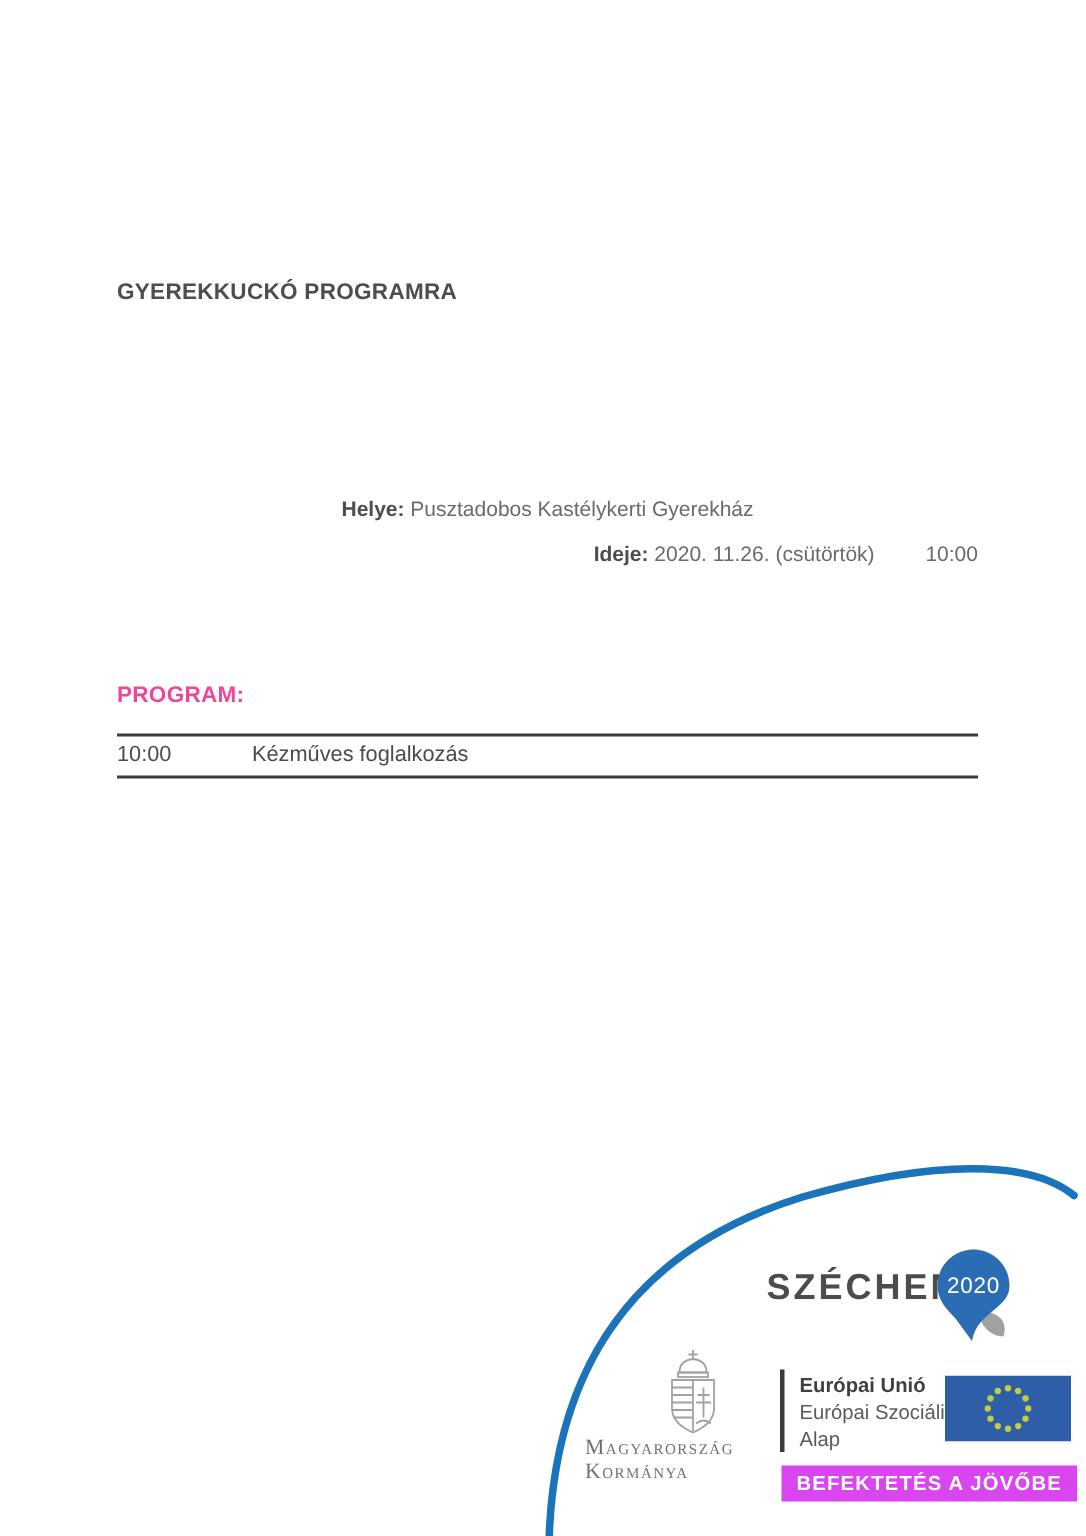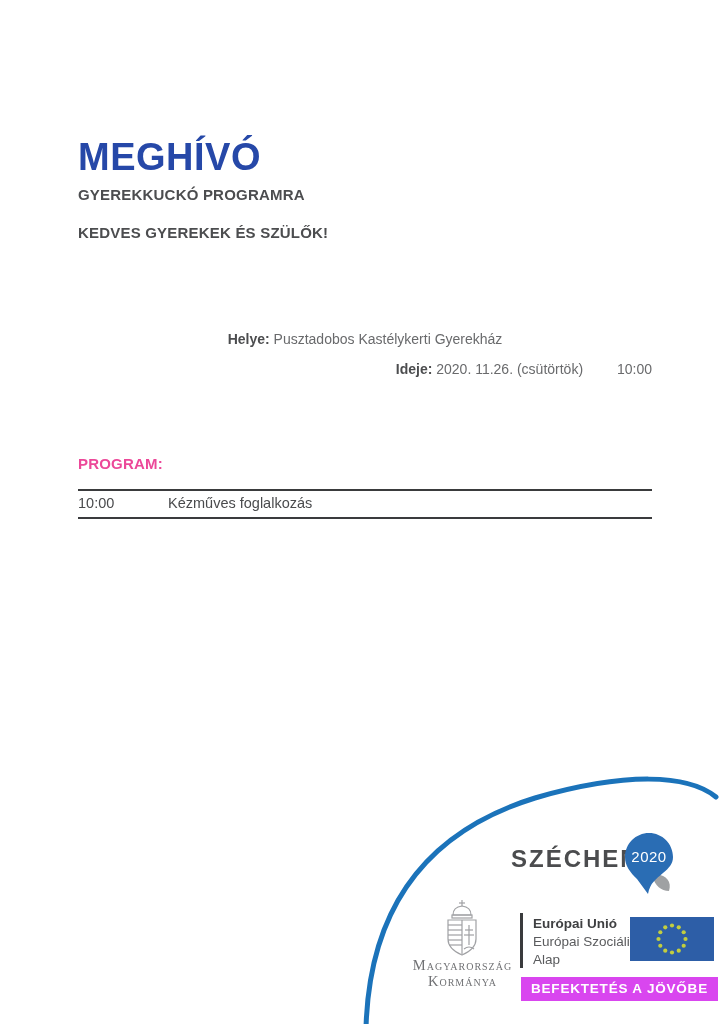--- a/index.html
+++ b/index.html
@@ -27,44 +27,42 @@
   .program-row { display:flex; border-bottom:2px solid #3a3b3d; padding:4px 0 6px 0; font-size:14.5px; color:#4a4b4d; }
   .program-row .cell-time { width:90px; }
 
   .swoosh { left:0; top:740px; }
 
   .szechenyi-text { left:511px; top:845px; font-size:24px; font-weight:bold; color:#4b4c4e; letter-spacing:2px; }
   .szechenyi-pin { left:624px; top:832px; }
 
   .coa { left:427px; top:899px; }
   .gov-text {
-    left:390px; top:957px; width:145px; text-align:center;
+    left:390px; top:957px; width:145px; text-align:left;
     font-family:"Liberation Serif", serif; font-variant:small-caps;
     font-size:14.5px; line-height:16px; color:#707174; letter-spacing:1px;
   }
 
   .eu-divider { left:520px; top:913px; width:3px; height:55px; background:#3a3b3d; }
   .eu-textblock { left:533px; top:915px; font-size:13.5px; line-height:18px; color:#5a5b5d; }
   .eu-textblock .eu-line1 { font-weight:bold; color:#3f4042; }
   .eu-flag { left:630px; top:917px; }
 
   .badge {
     left:521px; top:977px; width:197px; height:24px; background:#d946ef;
     color:#ffffff; font-size:13.5px; font-weight:bold; letter-spacing:0.8px;
     text-align:center; line-height:24px;
   }
 </style>
 </head>
 <body>
 
 <div class="page">
 
-  <div class="abs title">MEGHÍVÓ</div>
   <div class="abs subtitle">GYEREKKUCKÓ PROGRAMRA</div>
-  <div class="abs greeting">KEDVES GYEREKEK ÉS SZÜLŐK!</div>
 
 
   <div class="abs meta-line meta-location">
     <span class="meta-label">Helye:</span>
     <span>Pusztadobos Kastélykerti Gyerekház</span>
   </div>
   <div class="abs meta-line meta-date">
     <span class="meta-label">Ideje:</span>
     <span>2020. 11.26. (csütörtök)</span>
     <span class="meta-time">10:00</span>

